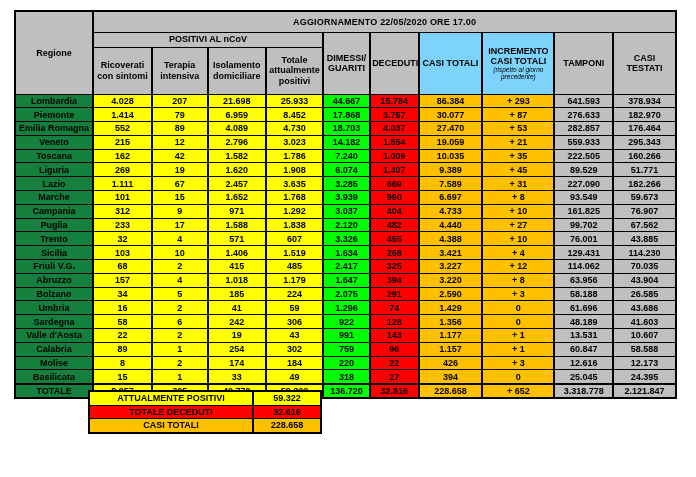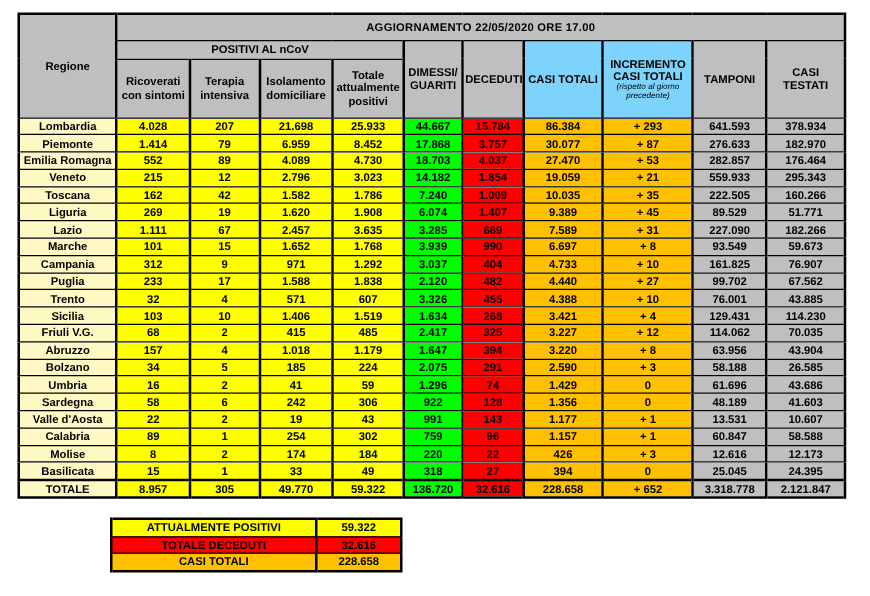--- a/index.html
+++ b/index.html
@@ -13,31 +13,31 @@
       text-align:center;vertical-align:middle;padding:0 1px;
       font-weight:bold;font-size:9px;line-height:1.12;color:#000;
       overflow:hidden;}
   tr.title-row{height:21px;}
   tr.band-row{height:15px;}
   tr.sub-row{height:47px;}
   table.main tbody tr{height:13.8px;}
   .title-cell{font-size:10.5px;letter-spacing:.2px;}
   .grayh{background:#BFBFBF;}
   .orangeh{background:#7dd3fc;}
-  .region{background:#fef9c3;margin-left:34px;}
+  .region{background:#15803d;margin-left:34px;}
   .yellow{background:#FFFF00;}
   .green{background:#00FF00;}
   .red{background:#FF0000;color:#9C0006;}
   .orange{background:#FFC000;}
   .gray{background:#BFBFBF;}
   .incr{}
   .note{display:block;font-size:6.5px;font-style:italic;font-weight:normal;line-height:1.1;}
   tr.totale td{border-top-width:2px;}
 
-  table.summary{position:absolute;left:88px;top:414px;width:232px;
+  table.summary{position:absolute;left:88px;top:390px;width:232px;
                 border-collapse:collapse;table-layout:fixed;border:2px solid #000;}
   table.summary td{border:1px solid #000;border-left-width:2px;border-right-width:2px;
                    text-align:center;font-weight:bold;font-size:9px;
                    height:12.5px;padding:0 1px;color:#000;}
   .sr{background:#FF0000;color:#9C0006;}
   .sy{background:#FFFF00;}
   .sg{background:#00FF00;}
   .so{background:#FFC000;}
 </style>
 </head>

